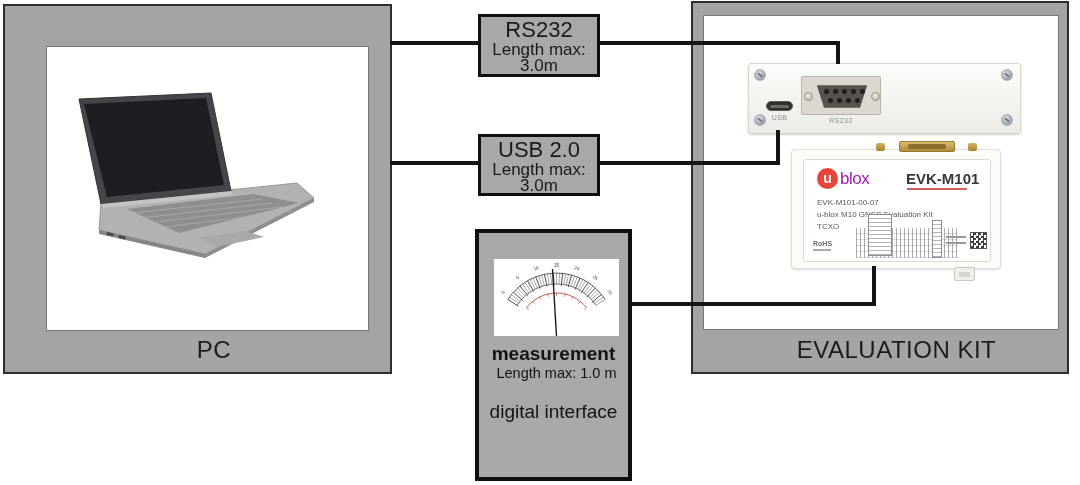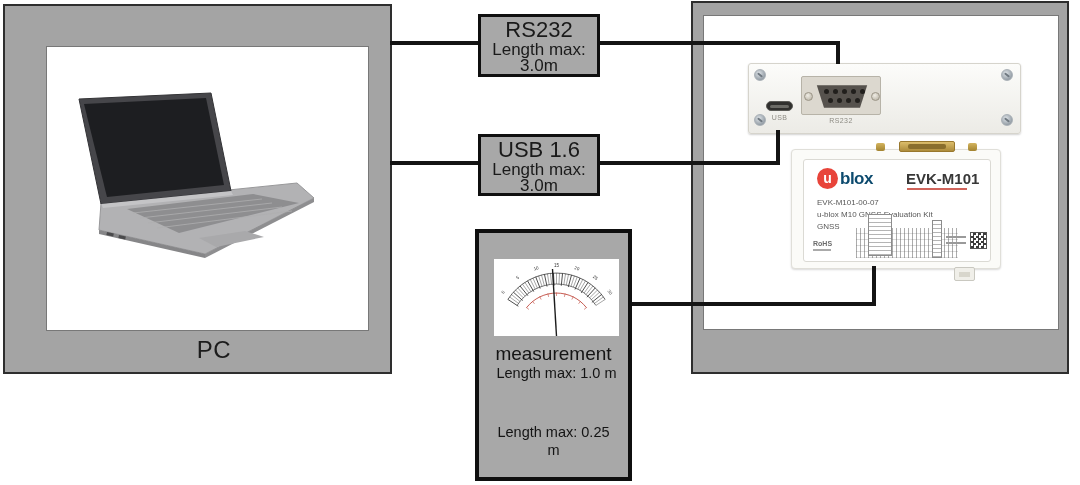--- a/index.html
+++ b/index.html
@@ -28,21 +28,21 @@
   }
   .conn-title{font-size:22px;line-height:24px;}
   .conn-sub{font-size:17px;line-height:16px;}
   
   .measure-box{
     position:absolute;left:475px;top:229px;width:157px;height:252px;
     background:#a8a8a8;border:4px solid #0f0f0f;z-index:6;
     text-align:center;color:#141414;
   }
   .meter-panel{position:absolute;left:15px;top:26px;width:125px;height:77px;background:#fff;}
-  .m-title{position:absolute;left:0;right:0;top:110px;font-size:19px;}
+  .m-title{position:absolute;left:0;right:0;top:110px;font-size:19px;font-weight:bold;}
   .m-sub1{position:absolute;left:0;right:0;top:132px;font-size:14.5px;margin-left:6px;}
   .m-title2{position:absolute;left:0;right:0;top:168px;font-size:19px;}
   .m-sub2{position:absolute;left:18px;width:113px;top:190px;font-size:14.5px;line-height:18px;}
   
   .iface{
     position:absolute;left:44px;top:47px;width:273px;height:71px;
     background:linear-gradient(#fcfcfa,#ecebe6);
     border:1px solid #d6d4cc;border-radius:3px;
     box-shadow:0 1px 2px rgba(0,0,0,.18);
   }
@@ -95,21 +95,21 @@
   .board-nub{position:absolute;top:-7px;width:9px;height:8px;background:linear-gradient(#d3b45f,#a3832f);border-radius:2px;}
   .plate{
     position:absolute;left:11px;top:9px;width:188px;height:103px;
     background:#ffffff;border:1px solid #dbdad4;border-radius:3px;
   }
   .logo-circle{
     position:absolute;left:13px;top:8px;width:21px;height:21px;border-radius:50%;
     background:#e8443a;color:#fff;font-weight:bold;font-size:14px;
     text-align:center;line-height:20px;
   }
-  .logo-text{position:absolute;left:36px;top:9px;font-size:17px;font-weight:bold;color:#0c4a6e;letter-spacing:-.5px;}
+  .logo-text{position:absolute;left:36px;top:9px;font-size:17px;font-weight:normal;color:#a21caf;letter-spacing:-.5px;}
   .model-text{position:absolute;left:102px;top:10px;font-size:15px;font-weight:600;color:#383838;}
   .model-redline{position:absolute;left:103px;top:28px;width:60px;height:2px;background:#d0645b;}
   .plate-line{position:absolute;left:13px;font-size:8px;color:#585858;}
   .rohs{position:absolute;left:9px;top:80px;font-size:7px;font-weight:bold;color:#6b6b6b;}
   .rohs:after{content:"";position:absolute;left:0;top:9px;width:18px;height:2px;background:#aaa;}
   .pin-area{
     position:absolute;left:52px;top:68px;width:102px;height:30px;
     background-image:
       repeating-linear-gradient(90deg,rgba(90,90,90,.5) 0 1px,transparent 1px 4px),
       repeating-linear-gradient(0deg,rgba(90,90,90,.22) 0 1px,transparent 1px 6px);
@@ -199,52 +199,53 @@
         <div class="board-topconn"></div>
         <div class="board-nub" style="left:84px;"></div>
         <div class="board-nub" style="left:176px;"></div>
         <div class="plate">
           <div class="logo-circle">u</div>
           <div class="logo-text">blox</div>
           <div class="model-text">EVK-M101</div>
           <div class="model-redline"></div>
           <div class="plate-line" style="top:38px;">EVK-M101-00-07</div>
           <div class="plate-line" style="top:50px;">u-blox M10 GNSS Evaluation Kit</div>
-          <div class="plate-line" style="top:62px;">GNSS</div>
+          <div class="plate-line" style="top:62px;">TCXO</div>
           <div class="rohs">RoHS</div>
           <div class="pin-area"></div>
           <div class="pin-rect1"></div>
           <div class="pin-rect2"></div>
           <div class="sn-line" style="left:142px;top:76px;"></div>
           <div class="sn-line" style="left:142px;top:82px;"></div>
           <div class="qr"></div>
         </div>
         <div class="board-botconn"></div>
       </div>
 
     </div>
+    <div class="bigbox-label">EVALUATION KIT</div>
   </div>
 
   <div class="ln" style="left:390px;top:41px;width:88px;height:4px;"></div>
   <div class="ln" style="left:600px;top:41px;width:240px;height:4px;"></div>
   <div class="ln" style="left:836px;top:41px;width:4px;height:23px;"></div>
   <div class="ln" style="left:390px;top:161px;width:88px;height:4px;"></div>
   <div class="ln" style="left:600px;top:161px;width:180px;height:4px;"></div>
   <div class="ln" style="left:776px;top:130px;width:4px;height:35px;"></div>
   <div class="ln" style="left:632px;top:302px;width:244px;height:4px;"></div>
   <div class="ln" style="left:872px;top:266px;width:4px;height:40px;"></div>
 
   <div class="connbox" style="left:478px;top:14px;height:63px;">
     <div class="conn-title">RS232</div>
     <div class="conn-sub">Length max:</div>
     <div class="conn-sub">3.0m</div>
   </div>
 
   <div class="connbox" style="left:478px;top:134px;height:62px;">
-    <div class="conn-title">USB 1.6</div>
+    <div class="conn-title">USB 2.0</div>
     <div class="conn-sub">Length max:</div>
     <div class="conn-sub">3.0m</div>
   </div>
 
   <div class="measure-box">
     <div class="meter-panel">
       <svg id="meter-svg" width="125" height="77" viewBox="0 0 125 77">
         <path d="M 13.9 40.4 A 58 58 0 0 1 111.1 40.4" fill="none" stroke="#3a3a3a" stroke-width="0.8"></path>
         <path d="M 23.1 46.4 A 47 47 0 0 1 101.9 46.4" fill="none" stroke="#3a3a3a" stroke-width="0.7"></path>
         <g id="meter-ticks">
@@ -305,16 +306,16 @@
             <line x1="70.37328690203528" y1="37.89704773251677" x2="71.1606155922388" y2="34.48675250576844" stroke="#c04a3e" stroke-width="0.6"></line>
             <line x1="77.8429901376177" y1="40.54220837952916" x2="79.37728915137947" y2="37.396429217482066" stroke="#c04a3e" stroke-width="0.6"></line>
             <line x1="84.52621368674431" y1="44.79989134900602" x2="86.72883505541874" y2="42.07988048390662" stroke="#c04a3e" stroke-width="0.6"></line>
             <line x1="90.08037637623528" y1="50.45184836360196" x2="92.8384140138588" y2="48.29703319996216" stroke="#c04a3e" stroke-width="0.6"></line>
           </g>
         <line x1="62.5" y1="77" x2="58.5" y2="10" stroke="#1c1c1c" stroke-width="1.4"></line>
       </svg>
     </div>
     <div class="m-title">measurement</div>
     <div class="m-sub1">Length max: 1.0 m</div>
-    <div class="m-sub2">Length max: 0.25 m</div>
+    <div class="m-title2">digital interface</div>
   </div>
 
 </div>
 
 </body></html>

